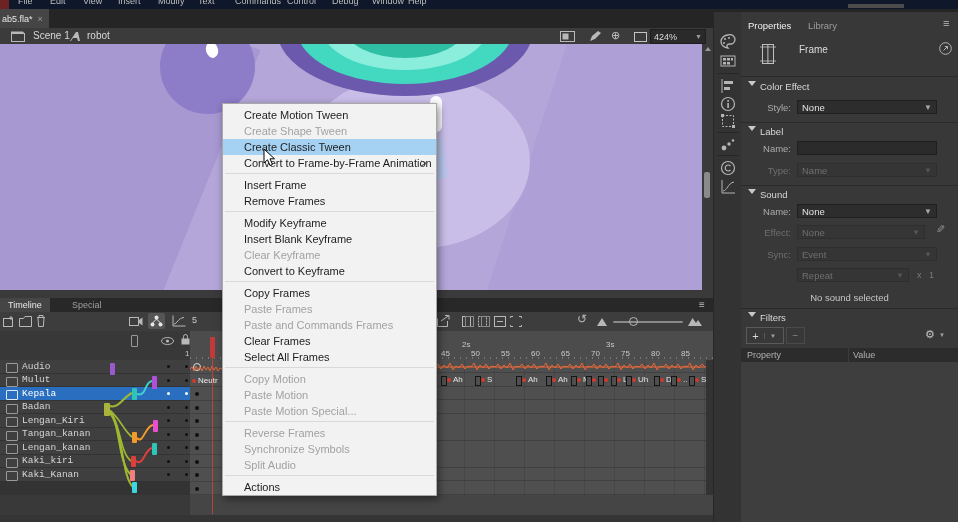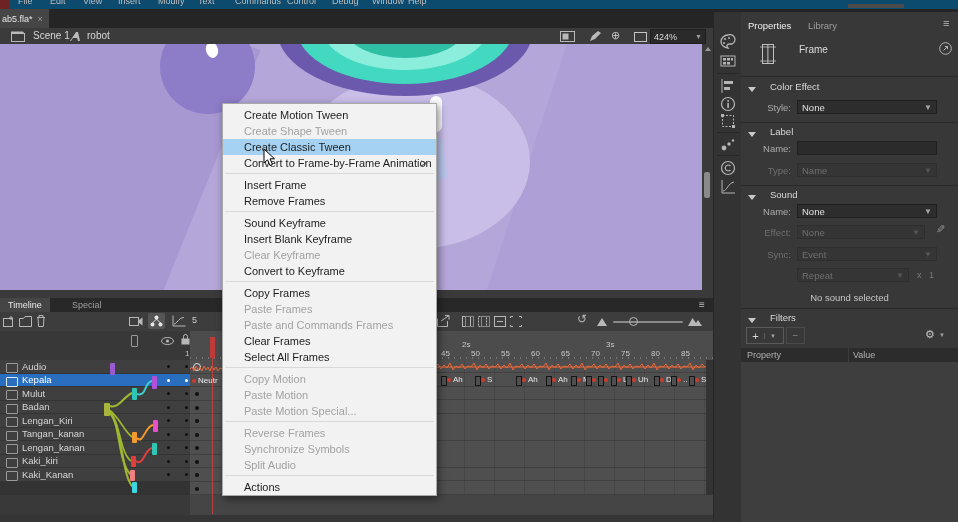--- a/index.html
+++ b/index.html
@@ -1,20 +1,20 @@
 <!DOCTYPE html>
 <html><head>
 <meta charset="utf-8">
 <style>
   html,body{margin:0;padding:0;background:#222;}
   #root{position:relative;width:958px;height:522px;overflow:hidden;background:#333;
         font-family:"Liberation Sans",sans-serif;color:#ddd;-webkit-font-smoothing:antialiased;}
   .abs{position:absolute;}
   
-  #menubar{left:0;top:0;width:958px;height:9px;background:#0c4a6e;overflow:hidden;}
+  #menubar{left:0;top:0;width:958px;height:9px;background:#0f172a;overflow:hidden;}
   #menubar span{position:absolute;top:-4px;font-size:9px;color:#bdbdbd;}
   
   #tabrow{left:0;top:9px;width:958px;height:19px;background:#252525;}
   .doctab{position:absolute;left:0;top:0;height:19px;background:#454545;display:flex;align-items:center;
           padding:0 6px 0 2px;font-size:9px;color:#e6e6e6;gap:5px;}
   .doctab .x{color:#999;font-size:9px;}
   
   #editbar{left:0;top:28px;width:713px;height:16px;background:#3b3b3b;border-bottom:1px solid #222;}
   #editbar .t{position:absolute;top:2px;font-size:10px;color:#d8d8d8;}
   .zoombox{position:absolute;left:650px;top:1px;width:48px;height:13px;background:#2a2a2a;border:1px solid #1e1e1e;
@@ -30,21 +30,21 @@
   .mi .arr{position:absolute;right:9px;top:0;font-size:11px;color:#444;}
   .msep{height:1px;background:#d9d9d9;margin:2px 2px 3px 2px;}
   
   #tl-tabs{left:0;top:298px;width:713px;height:14px;background:#282828;}
   .tltab{position:absolute;top:0;height:14px;font-size:9px;display:flex;align-items:center;padding:0 8px;}
   #tl-toolbar{left:0;top:312px;width:713px;height:19px;background:#3d3d3d;border-bottom:1px solid #2d2d2d;}
   #tl-lhead{left:0;top:331px;width:190px;height:29px;background:#383838;}
   #tl-ruler{left:190px;top:331px;width:523px;height:29px;background:#4c4c4c;}
   .rnum{position:absolute;top:18px;font-size:8px;color:#c8c8c8;}
   .rsec{position:absolute;top:9px;font-size:8px;color:#c8c8c8;}
-  #layers{left:0;top:360px;width:190px;height:135px;}
+  #layers{left:0;top:360px;width:190px;height:135px;font-family:Liberation Mono, monospace;}
   .lrow{position:relative;height:13.5px;box-sizing:border-box;border-bottom:1px solid #333;
         background:#3f3f3f;display:flex;align-items:center;font-size:9.5px;color:#d6d6d6;}
   .lrow.sel{background:#2a6fbf;color:#fff;}
   .lrow .nm{margin-left:22px;white-space:nowrap;}
   .pgicon{position:absolute;left:6px;top:3px;width:10px;height:8px;border:1px solid #9a9a9a;border-radius:1px;}
   .lrow.sel .pgicon{border-color:#dce9f7;}
   .dot{position:absolute;width:3px;height:3px;border-radius:50%;background:#101010;top:5px;}
   .lrow.sel .dot{background:#fff;}
   .d1{left:167px;} .d2{left:185px;}
   #f1strip{left:190px;top:360px;width:32px;height:135px;background:#4f4f4f;}
@@ -58,21 +58,21 @@
   #tl-bottom{left:0;top:515px;width:713px;height:7px;background:#353535;}
   .mkf{position:absolute;top:2px;height:11px;font-size:8px;color:#e6e6e6;}
   .mkf .bx{position:absolute;left:-6px;top:1px;width:4px;height:8px;border:1px solid #151515;background:#4f4f4f;}
   .mkf .rd{position:absolute;left:0;top:3px;width:4px;height:4px;border-radius:50%;background:#d23a2e;}
   .mkf .lb{position:absolute;left:6px;top:0px;}
   
   #dock-strip{left:713px;top:12px;width:28px;height:510px;background:#333;border-left:1px solid #272727;border-right:1px solid #272727;}
   .sic{position:absolute;left:6px;width:16px;height:16px;color:#b5b5b5;}
   #props{left:741px;top:12px;width:217px;height:510px;background:#383838;}
   .ptab{position:absolute;top:8px;font-size:9.5px;}
-  .sect{position:absolute;left:7px;font-size:9.5px;color:#d8d8d8;display:flex;align-items:flex-end;gap:14px;}
+  .sect{position:absolute;left:7px;font-size:9.5px;color:#d8d8d8;display:flex;align-items:flex-start;gap:4px;}
   .tri{width:0;height:0;border-left:4px solid transparent;border-right:4px solid transparent;border-top:5px solid #c9c9c9;}
   .flbl{position:absolute;left:0;width:50px;text-align:right;font-size:9.5px;color:#ababab;}
   .flbl.dim{color:#6e6e6e;}
   .dd{position:absolute;left:56px;width:140px;height:14px;box-sizing:border-box;background:#2d2d2d;border:1px solid #1f1f1f;
       font-size:9.5px;color:#e2e2e2;display:flex;align-items:center;justify-content:space-between;padding:0 4px;}
   .dd .ch{color:#a8a8a8;font-size:8px;}
   .dd.dis{background:#353535;border-color:#2e2e2e;color:#6f6f6f;}
   .dd.dis .ch{color:#565656;}
   .pdiv{position:absolute;left:0;width:217px;height:1px;background:#2a2a2a;}
   
@@ -252,29 +252,29 @@
     <div class="abs" style="left:0;top:26px;width:523px;height:2px;background:repeating-linear-gradient(to right,#777 0 1px,transparent 1px 6px);"></div>
   </div>
 
   <div class="abs" id="layers">
     <div class="lrow">
       <span class="pgicon"></span>
       <span class="nm">Audio</span>
       <span class="dot d1"></span>
         <span class="dot d2"></span>
     </div>
+    <div class="lrow">
+      <span class="pgicon"></span>
+      <span class="nm">Mulut</span>
+      <span class="dot d1"></span>
+        <span class="dot d2"></span>
+    </div>
     <div class="lrow sel">
       <span class="pgicon"></span>
       <span class="nm">Kepala</span>
-      <span class="dot d1"></span>
-        <span class="dot d2"></span>
-    </div>
-    <div class="lrow">
-      <span class="pgicon"></span>
-      <span class="nm">Mulut</span>
       <span class="dot d1"></span>
         <span class="dot d2"></span>
     </div>
     <div class="lrow">
       <span class="pgicon"></span>
       <span class="nm">Badan</span>
       <span class="dot d1"></span>
         <span class="dot d2"></span>
     </div>
     <div class="lrow">
@@ -447,21 +447,21 @@
     <div class="mi dis">Create Shape Tween</div>
     <div class="mi hl">Create Classic Tween</div>
     <div class="mi">
       <span>Convert to Frame-by-Frame Animation</span>
       <span class="arr">&gt;</span>
     </div>
     <div class="msep"></div>
     <div class="mi">Insert Frame</div>
     <div class="mi">Remove Frames</div>
     <div class="msep"></div>
-    <div class="mi">Sound Keyframe</div>
+    <div class="mi">Modify Keyframe</div>
     <div class="mi">Insert Blank Keyframe</div>
     <div class="mi dis">Clear Keyframe</div>
     <div class="mi">Convert to Keyframe</div>
     <div class="msep"></div>
     <div class="mi">Copy Frames</div>
     <div class="mi dis">Paste Frames</div>
     <div class="mi dis">Paste and Commands Frames</div>
     <div class="mi">Clear Frames</div>
     <div class="mi">Select All Frames</div>
     <div class="msep"></div>

